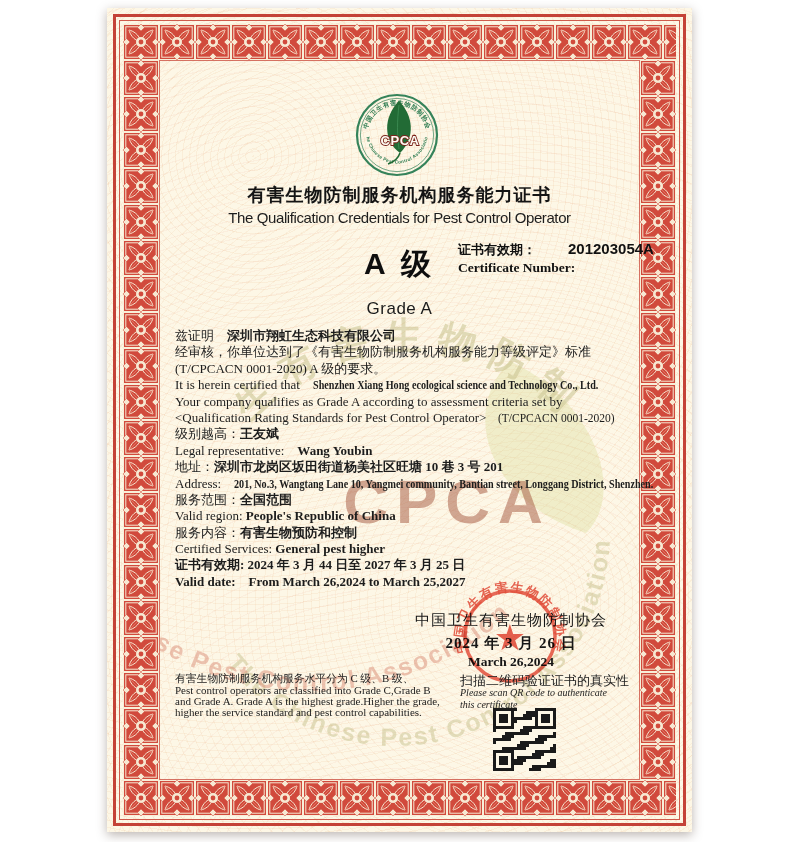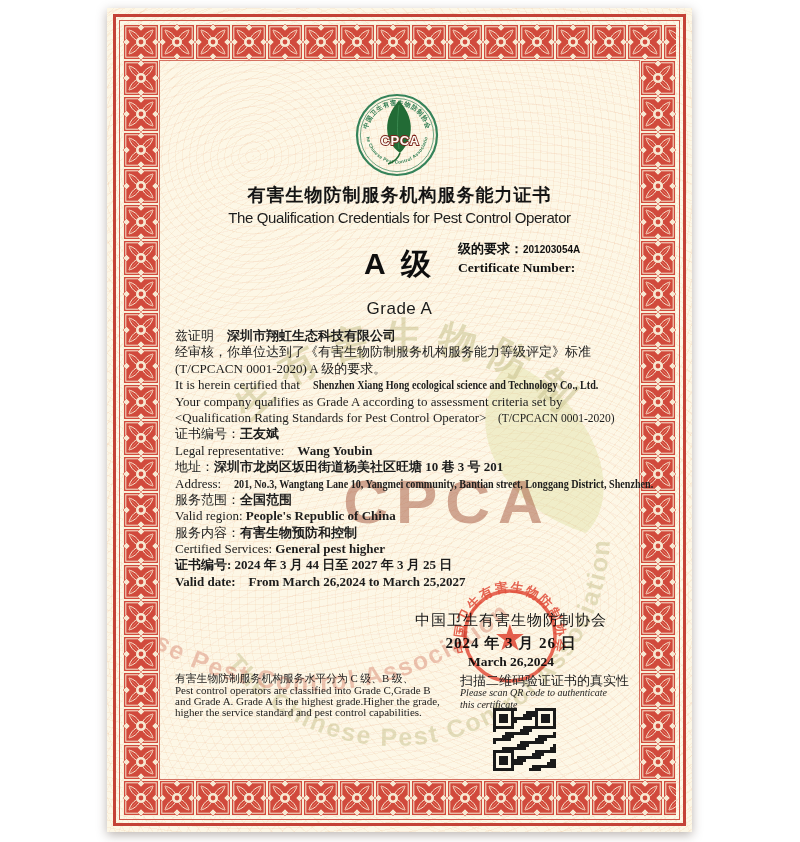--- a/index.html
+++ b/index.html
@@ -23,21 +23,21 @@
   .band.r{right:16px;top:52px;bottom:52px;width:36px;flex-direction:column;}
   .content{position:absolute;inset:53px;font-size:0;}
   .content > div{position:absolute;}
   .wm{position:absolute;inset:0;pointer-events:none;}
   .logo{left:193px;top:30px;width:88px;height:88px;}
   .title-cn{left:0;right:0;top:122px;text-align:center;font-weight:700;font-size:18px;
             letter-spacing:1px;color:#141414;}
   .title-en{left:0;right:0;top:148px;text-align:center;font-weight:500;font-size:15px;
             letter-spacing:-0.4px;color:#1d1d1d;}
   .certno{left:298px;top:179px;width:175px;line-height:18px;font-size:13px;font-weight:700;color:#111;white-space:nowrap;}
-  .certno .num{font-size:10px;}
+  .certno .num{font-size:15px;margin-left:32px;}
   .certno .en{font-weight:600;font-size:13.5px;}
   .grade-cn{left:0;right:0;top:183px;text-align:center;font-size:30px;font-weight:700;
             letter-spacing:4px;color:#0e0e0e;}
   .grade-en{left:0;right:0;top:238px;text-align:center;font-size:17px;color:#1b1b1b;letter-spacing:.5px;}
   .bodyblock{left:15px;right:6px;top:267px;}
   .bline{height:16.4px;line-height:16.4px;white-space:nowrap;font-size:0;color:#1c1c1c;}
   .bline span{font-size:13px;vertical-align:baseline;}
   .cn{font-family:"Liberation Serif","DejaVu Serif",serif;}
   .cnb{font-family:"Liberation Serif","DejaVu Serif",serif;font-weight:700;}
   .en{font-family:"Liberation Serif","DejaVu Serif",serif;}
@@ -1194,43 +1194,43 @@
           <path d="M 47 62 C 45 68, 41 71, 35 73" stroke="#226b35" stroke-width="1.6" fill="none"></path>
         </g>
         <text x="47" y="54" font-size="13" font-weight="700" text-anchor="middle" fill="#fdfdf5" stroke="#7c241c" stroke-width="1.8" paint-order="stroke" letter-spacing="0.5" font-family="Liberation Sans, DejaVu Sans, sans-serif">CPCA</text>
       </svg>
     </div>
 
     <div class="title-cn">有害生物防制服务机构服务能力证书</div>
     <div class="title-en">The Qualification Credentials for Pest Control Operator</div>
 
     <div class="certno">
-      <div><span>级的要求：</span><span class="num">201203054A</span></div>
+      <div><span>证书有效期：</span><span class="num">201203054A</span></div>
       <div class="en">Certificate Number:</div>
     </div>
 
     <div class="grade-cn">A 级</div>
     <div class="grade-en">Grade A</div>
 
     <div class="bodyblock" id="bodyblock">
         <div class="bline"><span class="cn">兹证明　</span><span class="cnb">深圳市翔虹生态科技有限公司</span></div>
         <div class="bline"><span class="cn">经审核，你单位达到了《有害生物防制服务机构服务能力等级评定》标准</span></div>
         <div class="bline"><span class="cn">(T/CPCACN 0001-2020) A 级的要求。</span></div>
         <div class="bline"><span class="en">It is herein certified that　</span><span class="enb cond">Shenzhen Xiang Hong ecological science and Technology Co., Ltd.</span></div>
         <div class="bline"><span class="en">Your company qualifies as Grade A according to assessment criteria set by</span></div>
         <div class="bline"><span class="en">&lt;Qualification Rating Standards for Pest Control Operator&gt;</span><span class="ens">　(T/CPCACN 0001-2020)</span></div>
-        <div class="bline"><span class="cn">证书编号：</span><span class="cnb">王友斌</span></div>
+        <div class="bline"><span class="cn">级别越高：</span><span class="cnb">王友斌</span></div>
         <div class="bline"><span class="en">Legal representative:　</span><span class="enb">Wang Youbin</span></div>
         <div class="bline"><span class="cn">地址：</span><span class="cnb">深圳市龙岗区坂田街道杨美社区旺塘 10 巷 3 号 201</span></div>
         <div class="bline"><span class="en">Address:　</span><span class="enb cond">201, No.3, Wangtang Lane 10, Yangmei community, Bantian street, Longgang District, Shenzhen.</span></div>
         <div class="bline"><span class="cn">服务范围：</span><span class="cnb">全国范围</span></div>
         <div class="bline"><span class="en">Valid region: </span><span class="enb">People's Republic of China</span></div>
         <div class="bline"><span class="cn">服务内容：</span><span class="cnb">有害生物预防和控制</span></div>
         <div class="bline"><span class="en">Certified Services: </span><span class="enb">General pest higher</span></div>
-        <div class="bline"><span class="cnb">证书编号: </span><span class="cnb">2024 年 3 月 44 日至 2027 年 3 月 25 日</span></div>
+        <div class="bline"><span class="cnb">证书有效期: </span><span class="cnb">2024 年 3 月 44 日至 2027 年 3 月 25 日</span></div>
         <div class="bline"><span class="enb">Valid date:　</span><span class="enb">From March 26,2024 to March 25,2027</span></div>
       </div>
 
     <div class="issuer">
       <div class="org">中国卫生有害生物防制协会</div>
       <div class="dcn">2024 年 3 月 26 日</div>
       <div class="den">March 26,2024</div>
     </div>
 
     <div class="seal">

